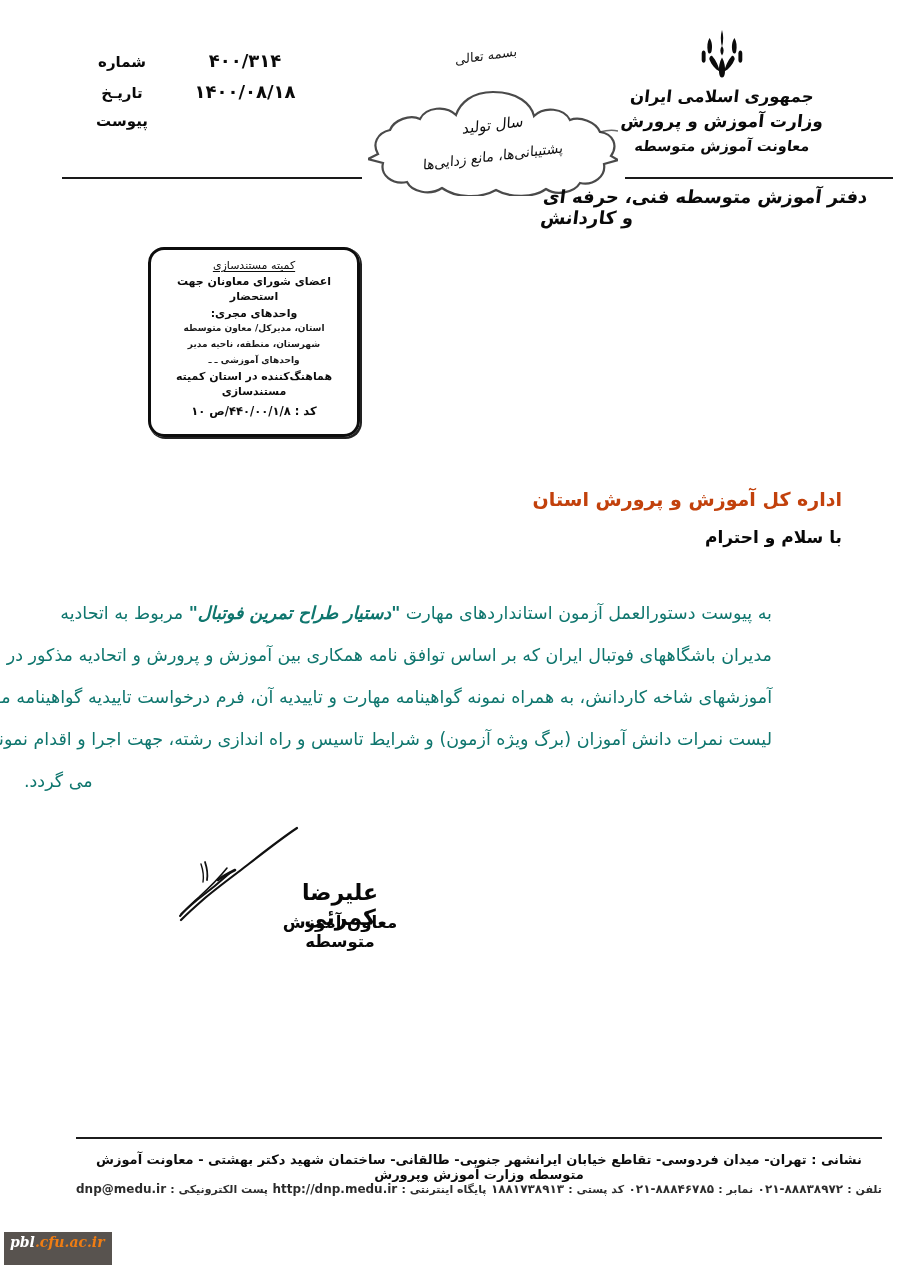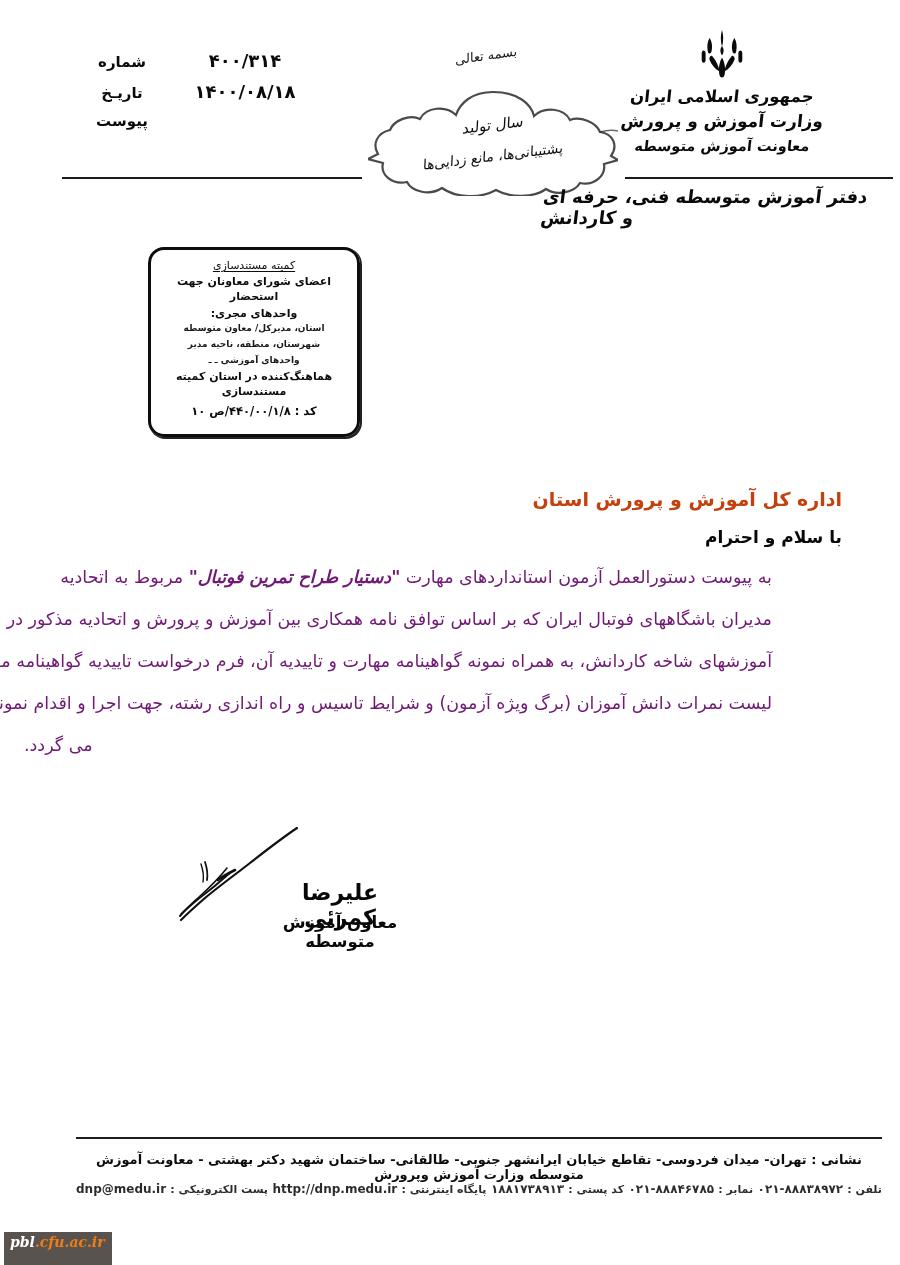--- a/index.html
+++ b/index.html
@@ -188,28 +188,28 @@
     top: 527px;
     right: 58px;
     font-size: 17px;
     font-weight: 700;
     color: #080808;
     direction: rtl;
   }
 
   
   #body {
-    top: 556px;
+    top: 592px;
     right: 128px;
     width: 748px;
     direction: rtl;
     text-align: justify;
     font-size: 17.5px;
     line-height: 42px;
-    color: #701a75;
+    color: #0f766e;
   }
   #body .ln {
     display: block;
     white-space: nowrap;
   }
   #body .ln.last { text-align: left; }
   .skill-name {
     font-weight: 700;
     font-style: italic;
   }

